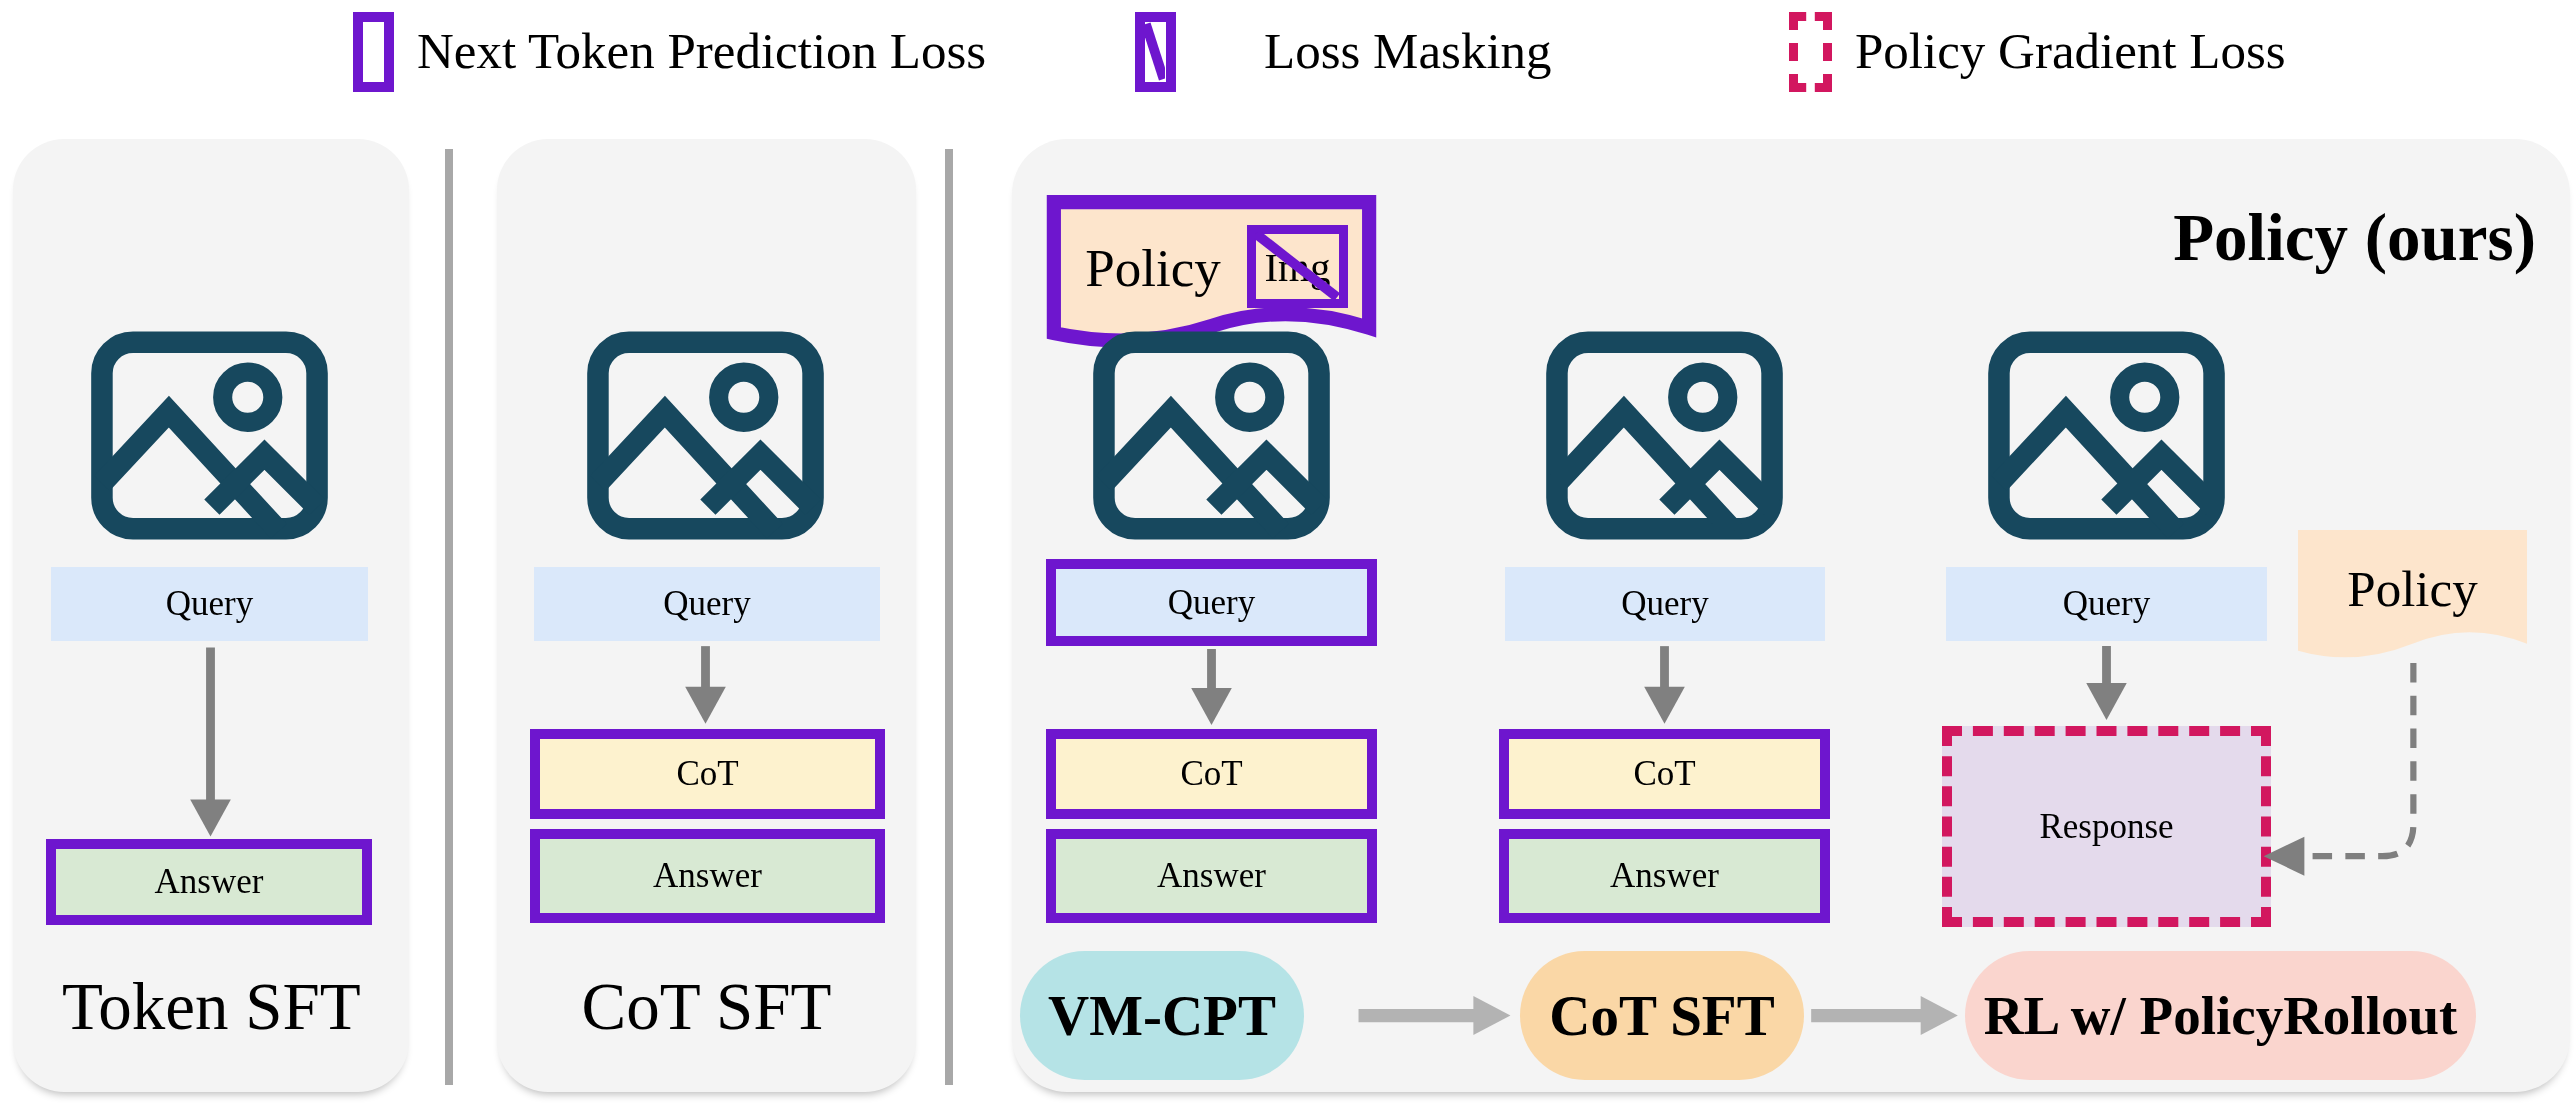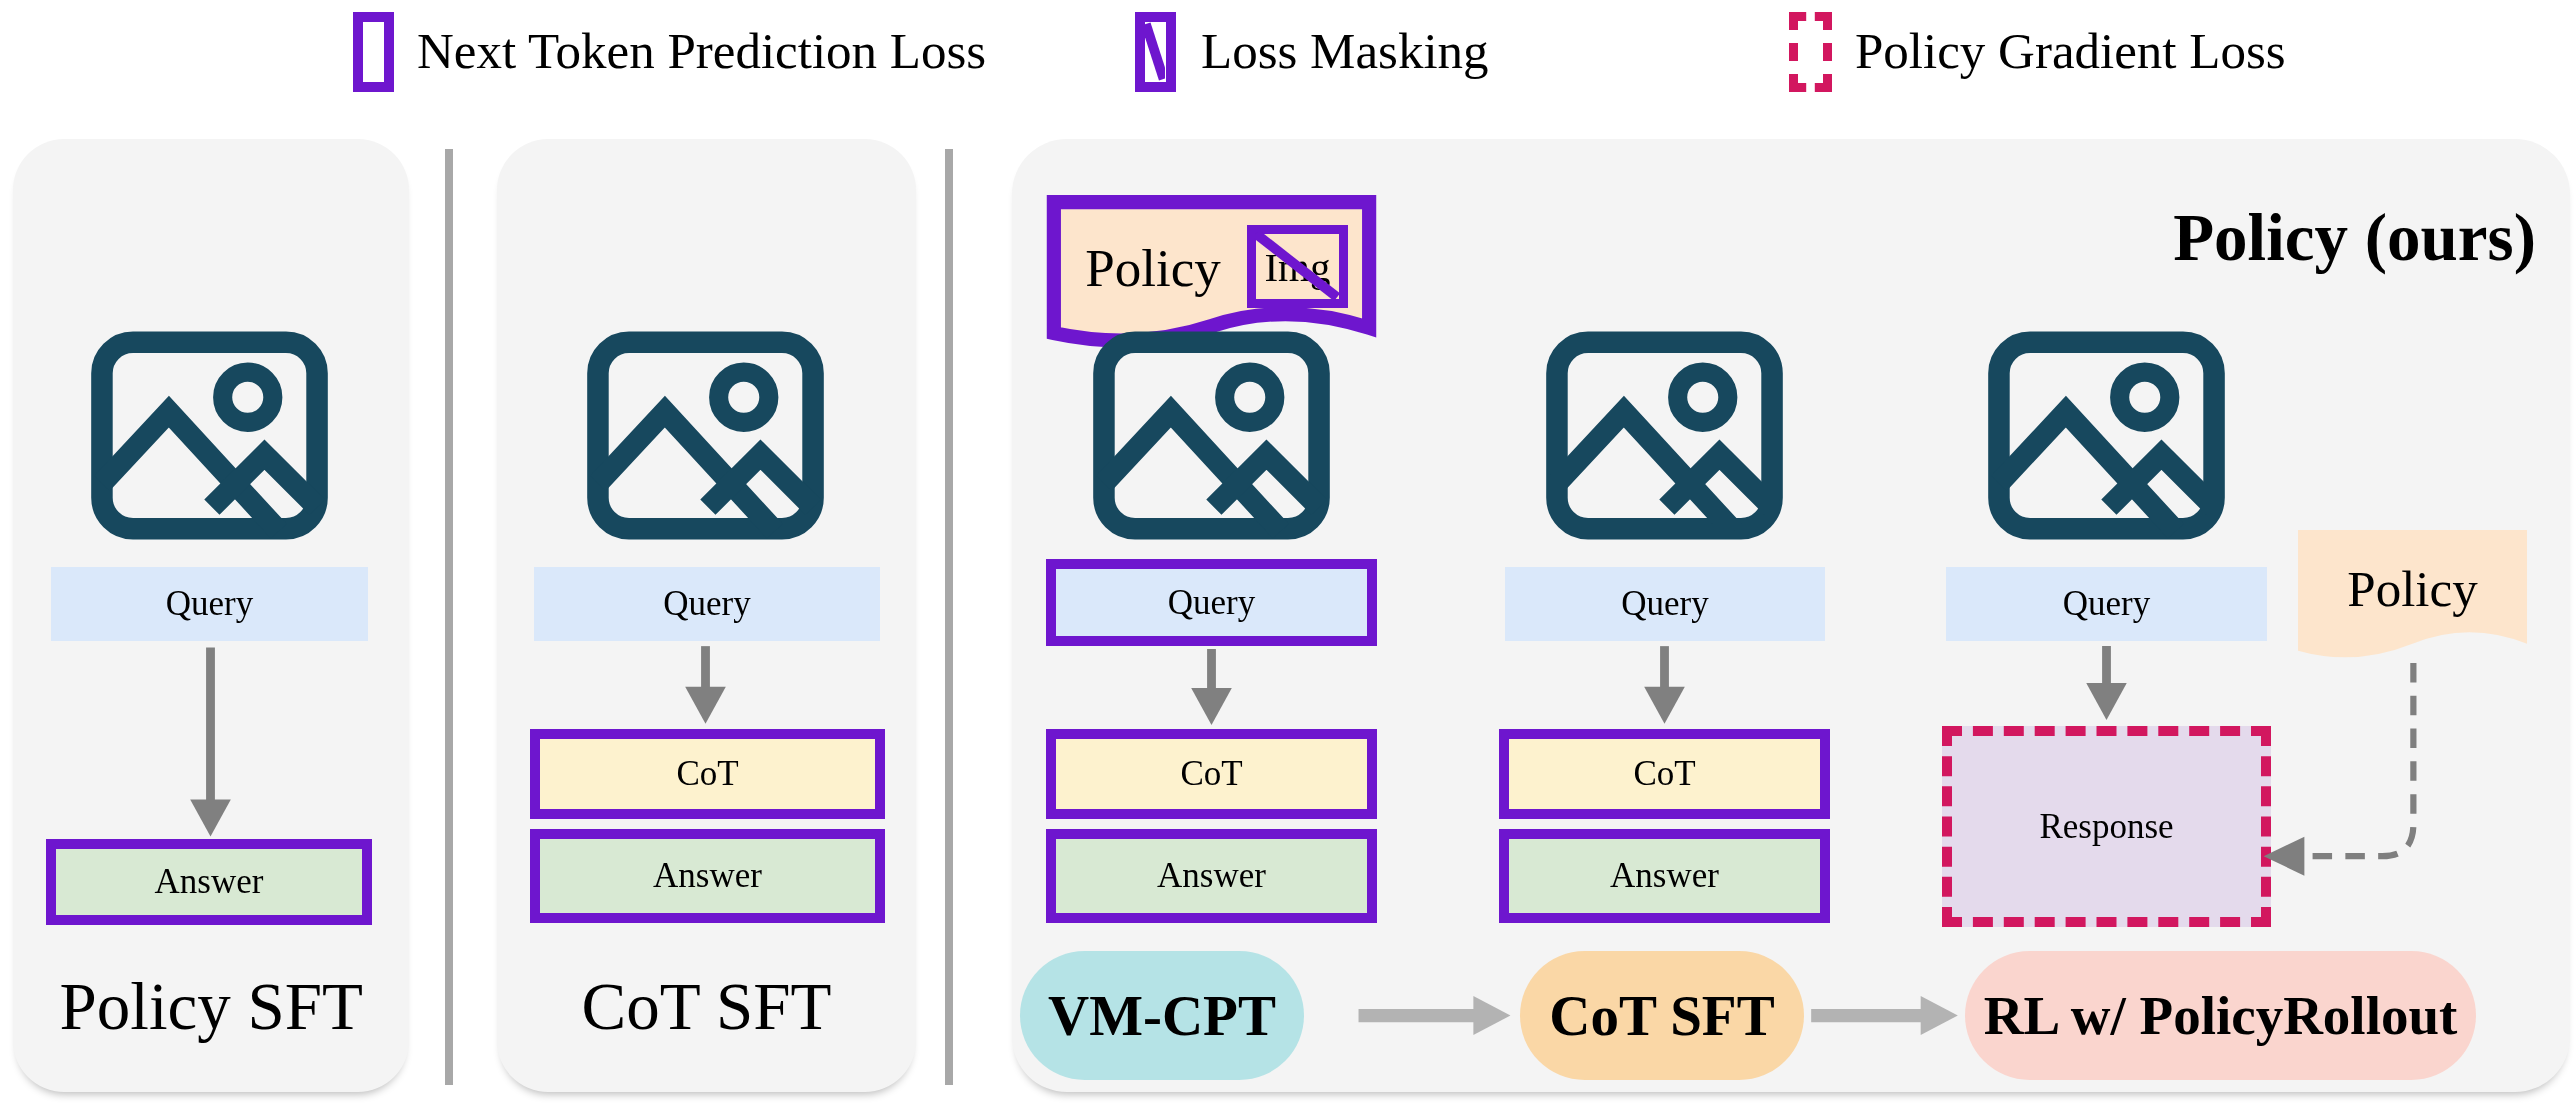--- a/index.html
+++ b/index.html
@@ -57,21 +57,21 @@
 
   <div>
     <div class="legend-swatch sw-solid" style="left:353px;top:12.4px;width:41px;height:80px;"></div>
     <div class="legend-label" style="left:417px;">Next Token Prediction Loss</div>
 
     <div class="legend-swatch sw-solid" style="left:1135px;top:12.4px;width:41px;height:80px;">
       <svg width="19.5" height="59" viewBox="0 0 22 66">
         <line x1="1" y1="2" x2="21" y2="64" stroke="#6E16CE" stroke-width="11"></line>
       </svg>
     </div>
-    <div class="legend-label" style="left:1201px;">Loss Masking</div>
+    <div class="legend-label" style="left:1264px;">Loss Masking</div>
 
     <div class="legend-swatch sw-dash" style="left:1789px;top:12.4px;width:43px;height:80px;background:transparent;"></div>
     <div class="legend-label" style="left:1855px;">Policy Gradient Loss</div>
   </div>
 
   <div class="panel" style="left:13.3px;width:396px;"></div>
   <svg class="svgabs" style="left:90px;top:330px;" width="239" height="211" viewBox="0 0 100 88">
     <rect x="5" y="5" width="90" height="78" rx="13" fill="none" stroke="#17485E" stroke-width="9"></rect>
     <circle cx="66" cy="28" r="10.5" fill="none" stroke="#17485E" stroke-width="8"></circle>
     <path d="M5,64 L33,34 L79,84" fill="none" stroke="#17485E" stroke-width="9"></path>
@@ -80,21 +80,21 @@
   <div class="box q" style="left:51px;top:567px;width:317px;height:74px;">
       <span>Query</span>
     </div>
   <svg class="svgabs" style="left:184px;top:647px;" width="53" height="190" viewBox="0 0 60 214">
     <line x1="30" y1="0" x2="30" y2="176" stroke="#808080" stroke-width="10"></line>
     <polygon points="7,172 53,172 30,214" fill="#808080"></polygon>
   </svg>
   <div class="box a b-purple" style="left:46px;top:839px;width:326px;height:86px;">
       <span>Answer</span>
     </div>
-  <div class="panel-title" style="left:13.3px;width:396px;top:962px;">Policy SFT</div>
+  <div class="panel-title" style="left:13.3px;width:396px;top:962px;">Token SFT</div>
 
   <div class="divider" style="left:445px;"></div>
 
   <div class="panel" style="left:497px;width:419px;"></div>
   <svg class="svgabs" style="left:586px;top:330px;" width="239" height="211" viewBox="0 0 100 88">
     <rect x="5" y="5" width="90" height="78" rx="13" fill="none" stroke="#17485E" stroke-width="9"></rect>
     <circle cx="66" cy="28" r="10.5" fill="none" stroke="#17485E" stroke-width="8"></circle>
     <path d="M5,64 L33,34 L79,84" fill="none" stroke="#17485E" stroke-width="9"></path>
     <path d="M51,74 L73,52 L95,74" fill="none" stroke="#17485E" stroke-width="9"></path>
   </svg>

